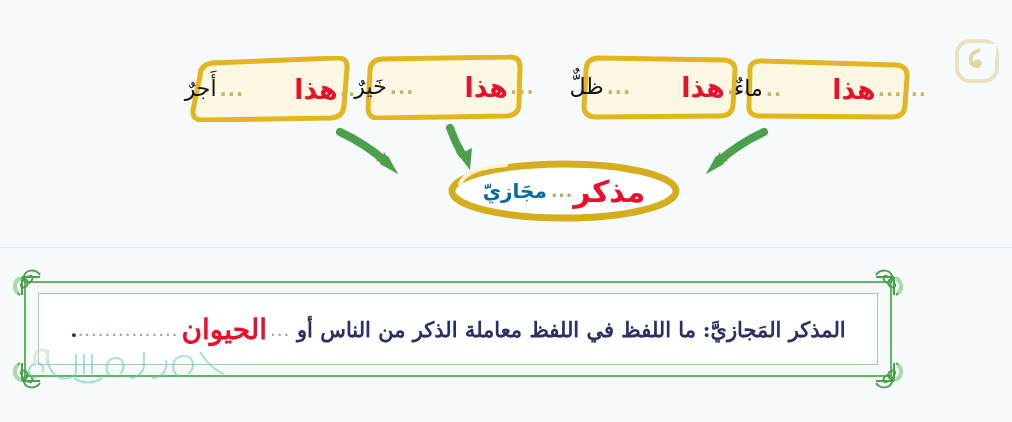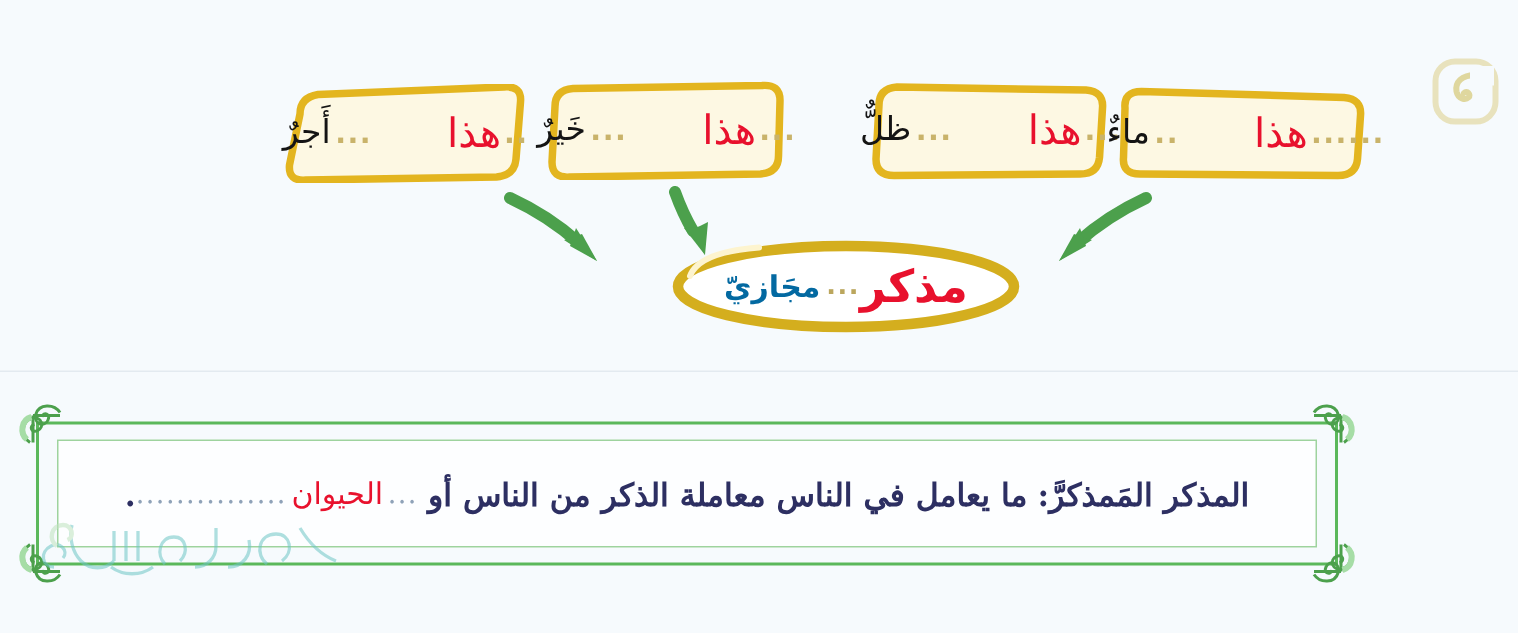--- a/index.html
+++ b/index.html
@@ -39,21 +39,21 @@
     z-index:2;
   }
   .txt .blank{
     color:#c9b36a;
     letter-spacing:1px;
     font-size:19px;
     font-weight:700;
   }
   .txt .kw{
     color:#e8112d;
-    font-weight:400;
+    font-weight:700;
     font-size:27px;
     padding:0 2px;
     margin-left:48px;
   }
   .txt .wd{
     color:#141414;
     font-weight:400;
     font-size:22px;
     padding:0 3px;
   }
@@ -106,21 +106,21 @@
   .deftext{
     position:absolute;inset:0;
     display:flex;align-items:center;justify-content:center;
     direction:rtl;white-space:nowrap;
     font-family:"DejaVu Serif","Liberation Serif",serif;
     font-size:21px;
     color:#2d2f62;
     z-index:3;
   }
   .deftext .dwhite{color:#2d2f62;font-weight:600;}
-  .deftext .dans{color:#e8112d;font-weight:400;font-size:20px;padding:0 3px;}
+  .deftext .dans{color:#e8112d;font-weight:700;font-size:28px;padding:0 3px;}
   .deftext .ddots{color:#8fa2b8;font-size:18px;letter-spacing:1px;}
 
   
   .watermark{
     position:absolute;left:18px;top:334px;
     width:250px;height:62px;
     opacity:.55;pointer-events:none;z-index:6;
   }
 </style>
 </head>
@@ -277,21 +277,21 @@
           <path d="M30 10 C26 4 16 4 14 11 C12 18 20 20 22 15 C24 11 19 9 18 13"></path>
           <path d="M12 12 L30 12 M12 12 L12 30"></path>
         </g>
         <g fill="none" stroke="#a6dda6" stroke-width="4">
           <path d="M8 28 C3 24 4 15 11 13"></path>
         </g>
       </svg>
     </div>
 
     <div class="deftext">
-      <span class="dwhite">المذكر المَمذكرَّ</span><span class="dwhite">:</span>&nbsp;<span class="dwhite">ما يعامل في الناس معاملة الذكر من الناس أو</span>&nbsp;<span class="ddots">...</span><span class="dans">الحيوان</span><span class="ddots">...............</span><span class="dwhite">.</span>
+      <span class="dwhite">المذكر المَجازيَّ</span><span class="dwhite">:</span>&nbsp;<span class="dwhite">ما اللفظ في اللفظ معاملة الذكر من الناس أو</span>&nbsp;<span class="ddots">...</span><span class="dans">الحيوان</span><span class="ddots">...............</span><span class="dwhite">.</span>
     </div>
   </div>
 
   <div class="watermark">
     <svg viewBox="0 0 250 62" xmlns="http://www.w3.org/2000/svg">
       <g fill="none" stroke="#6ec6c6" stroke-width="2.2">
         <path d="M18 44 C10 44 8 34 16 30 C22 27 28 33 24 38"></path>
         <path d="M30 16 C28 24 30 34 36 40 C42 46 52 46 58 40"></path>
         <path d="M58 40 L58 20 M66 40 L66 20 M74 40 L74 20"></path>
         <path d="M56 44 C64 50 76 50 84 44"></path>

